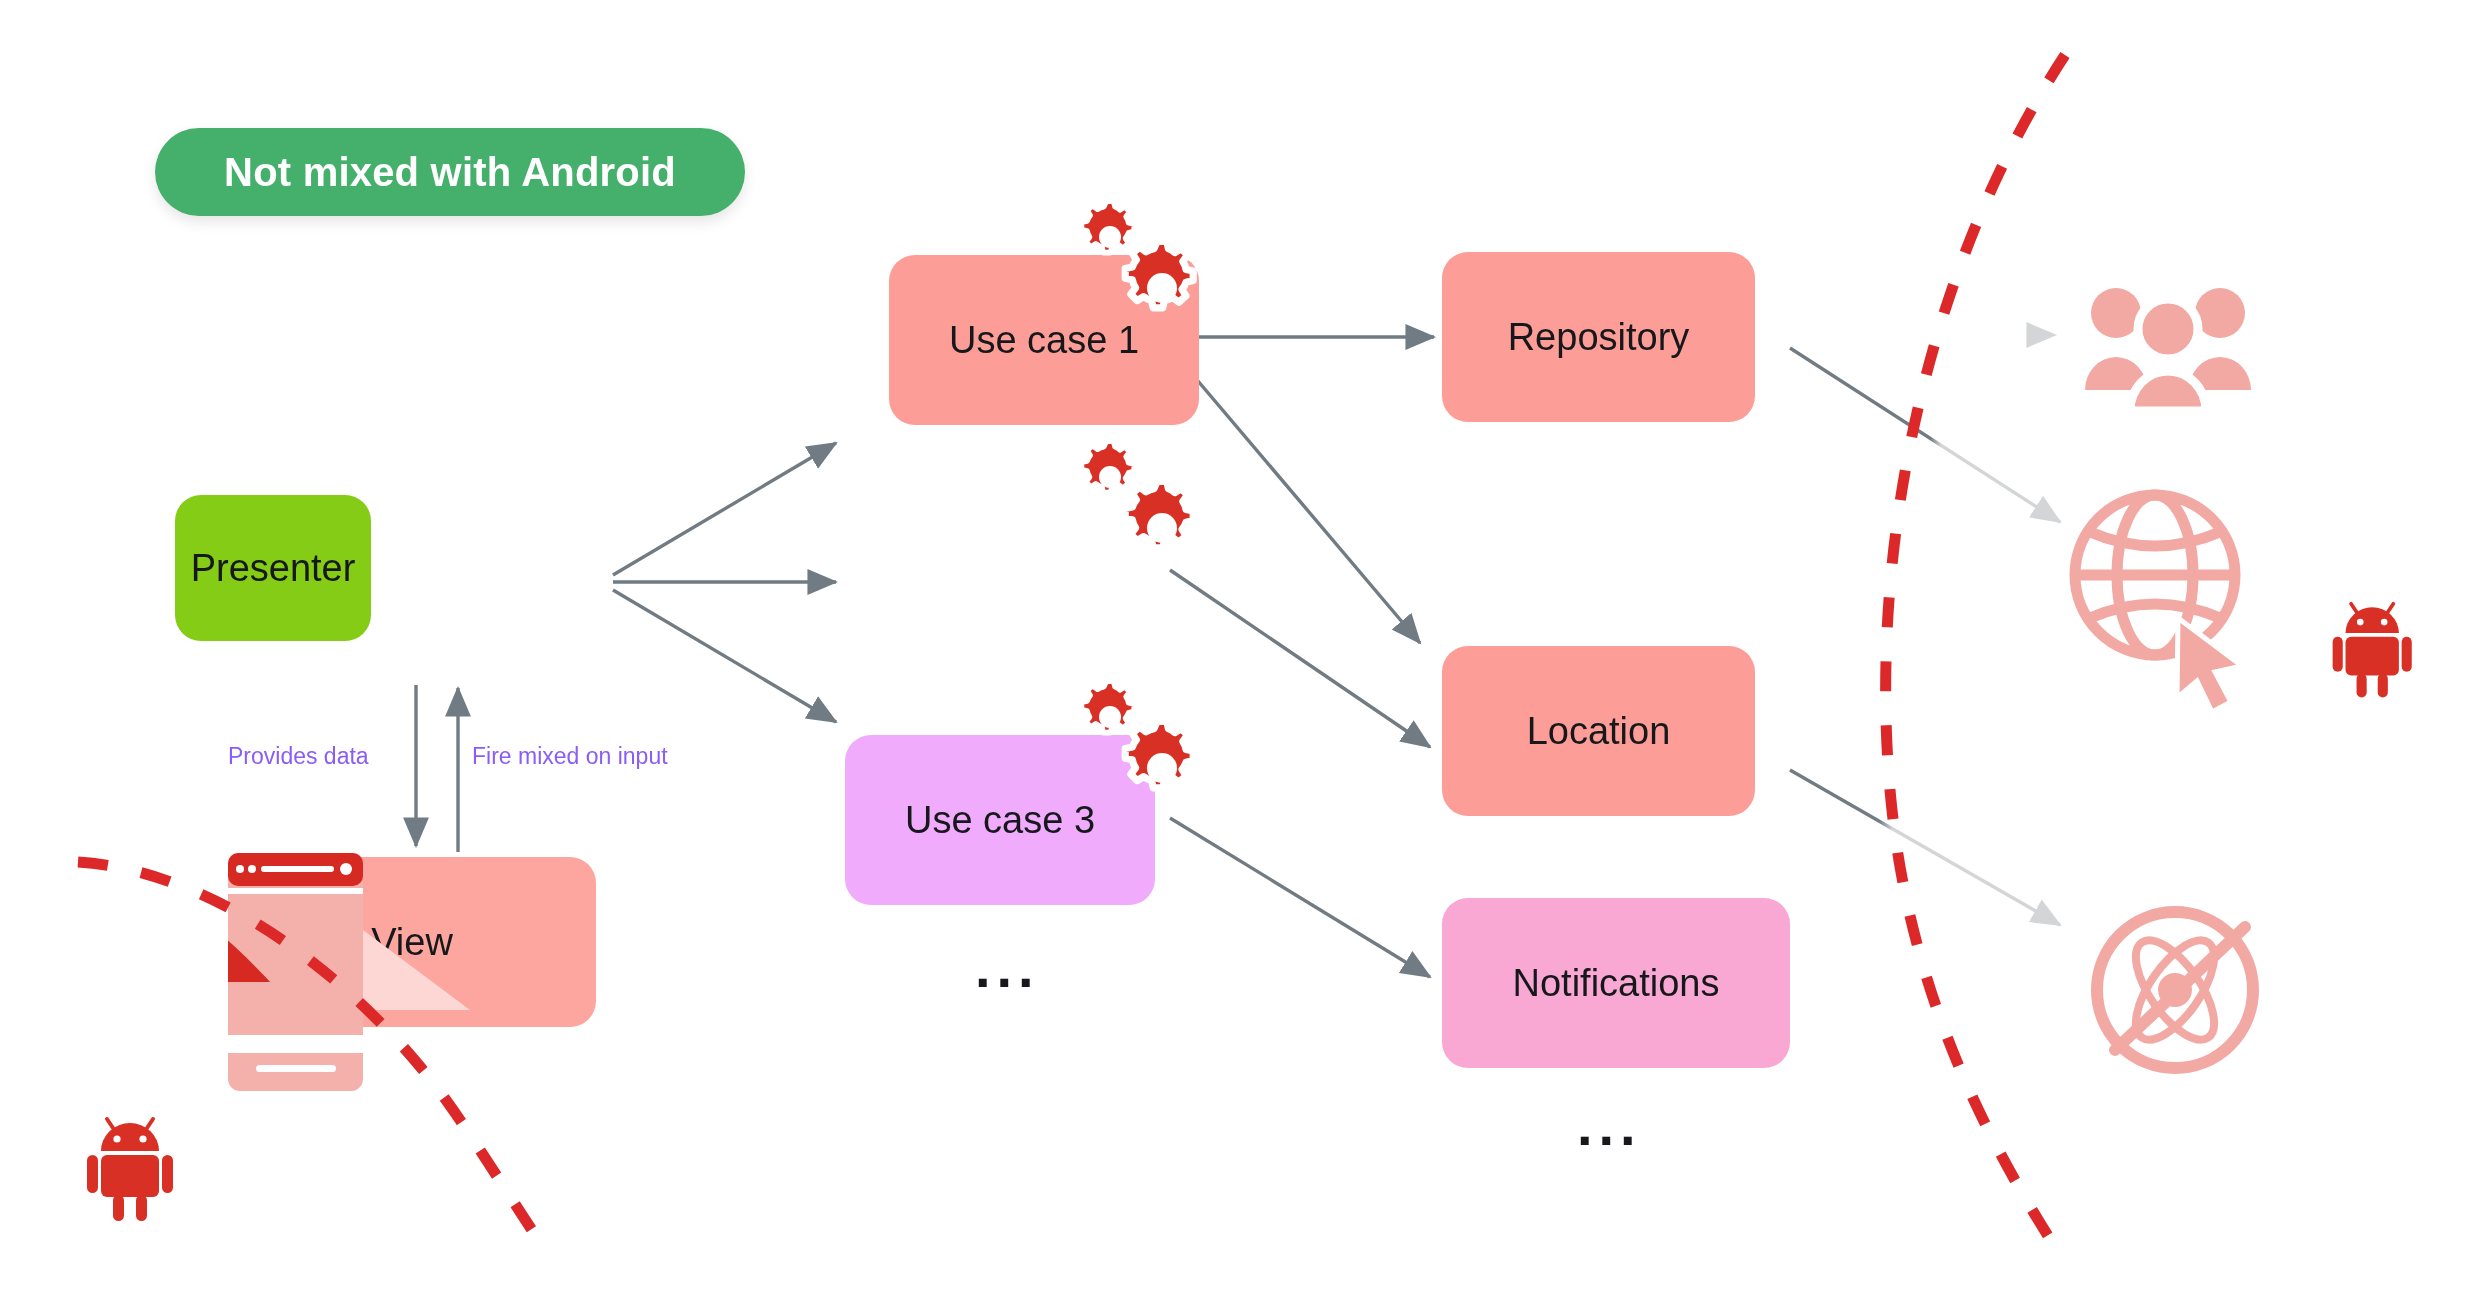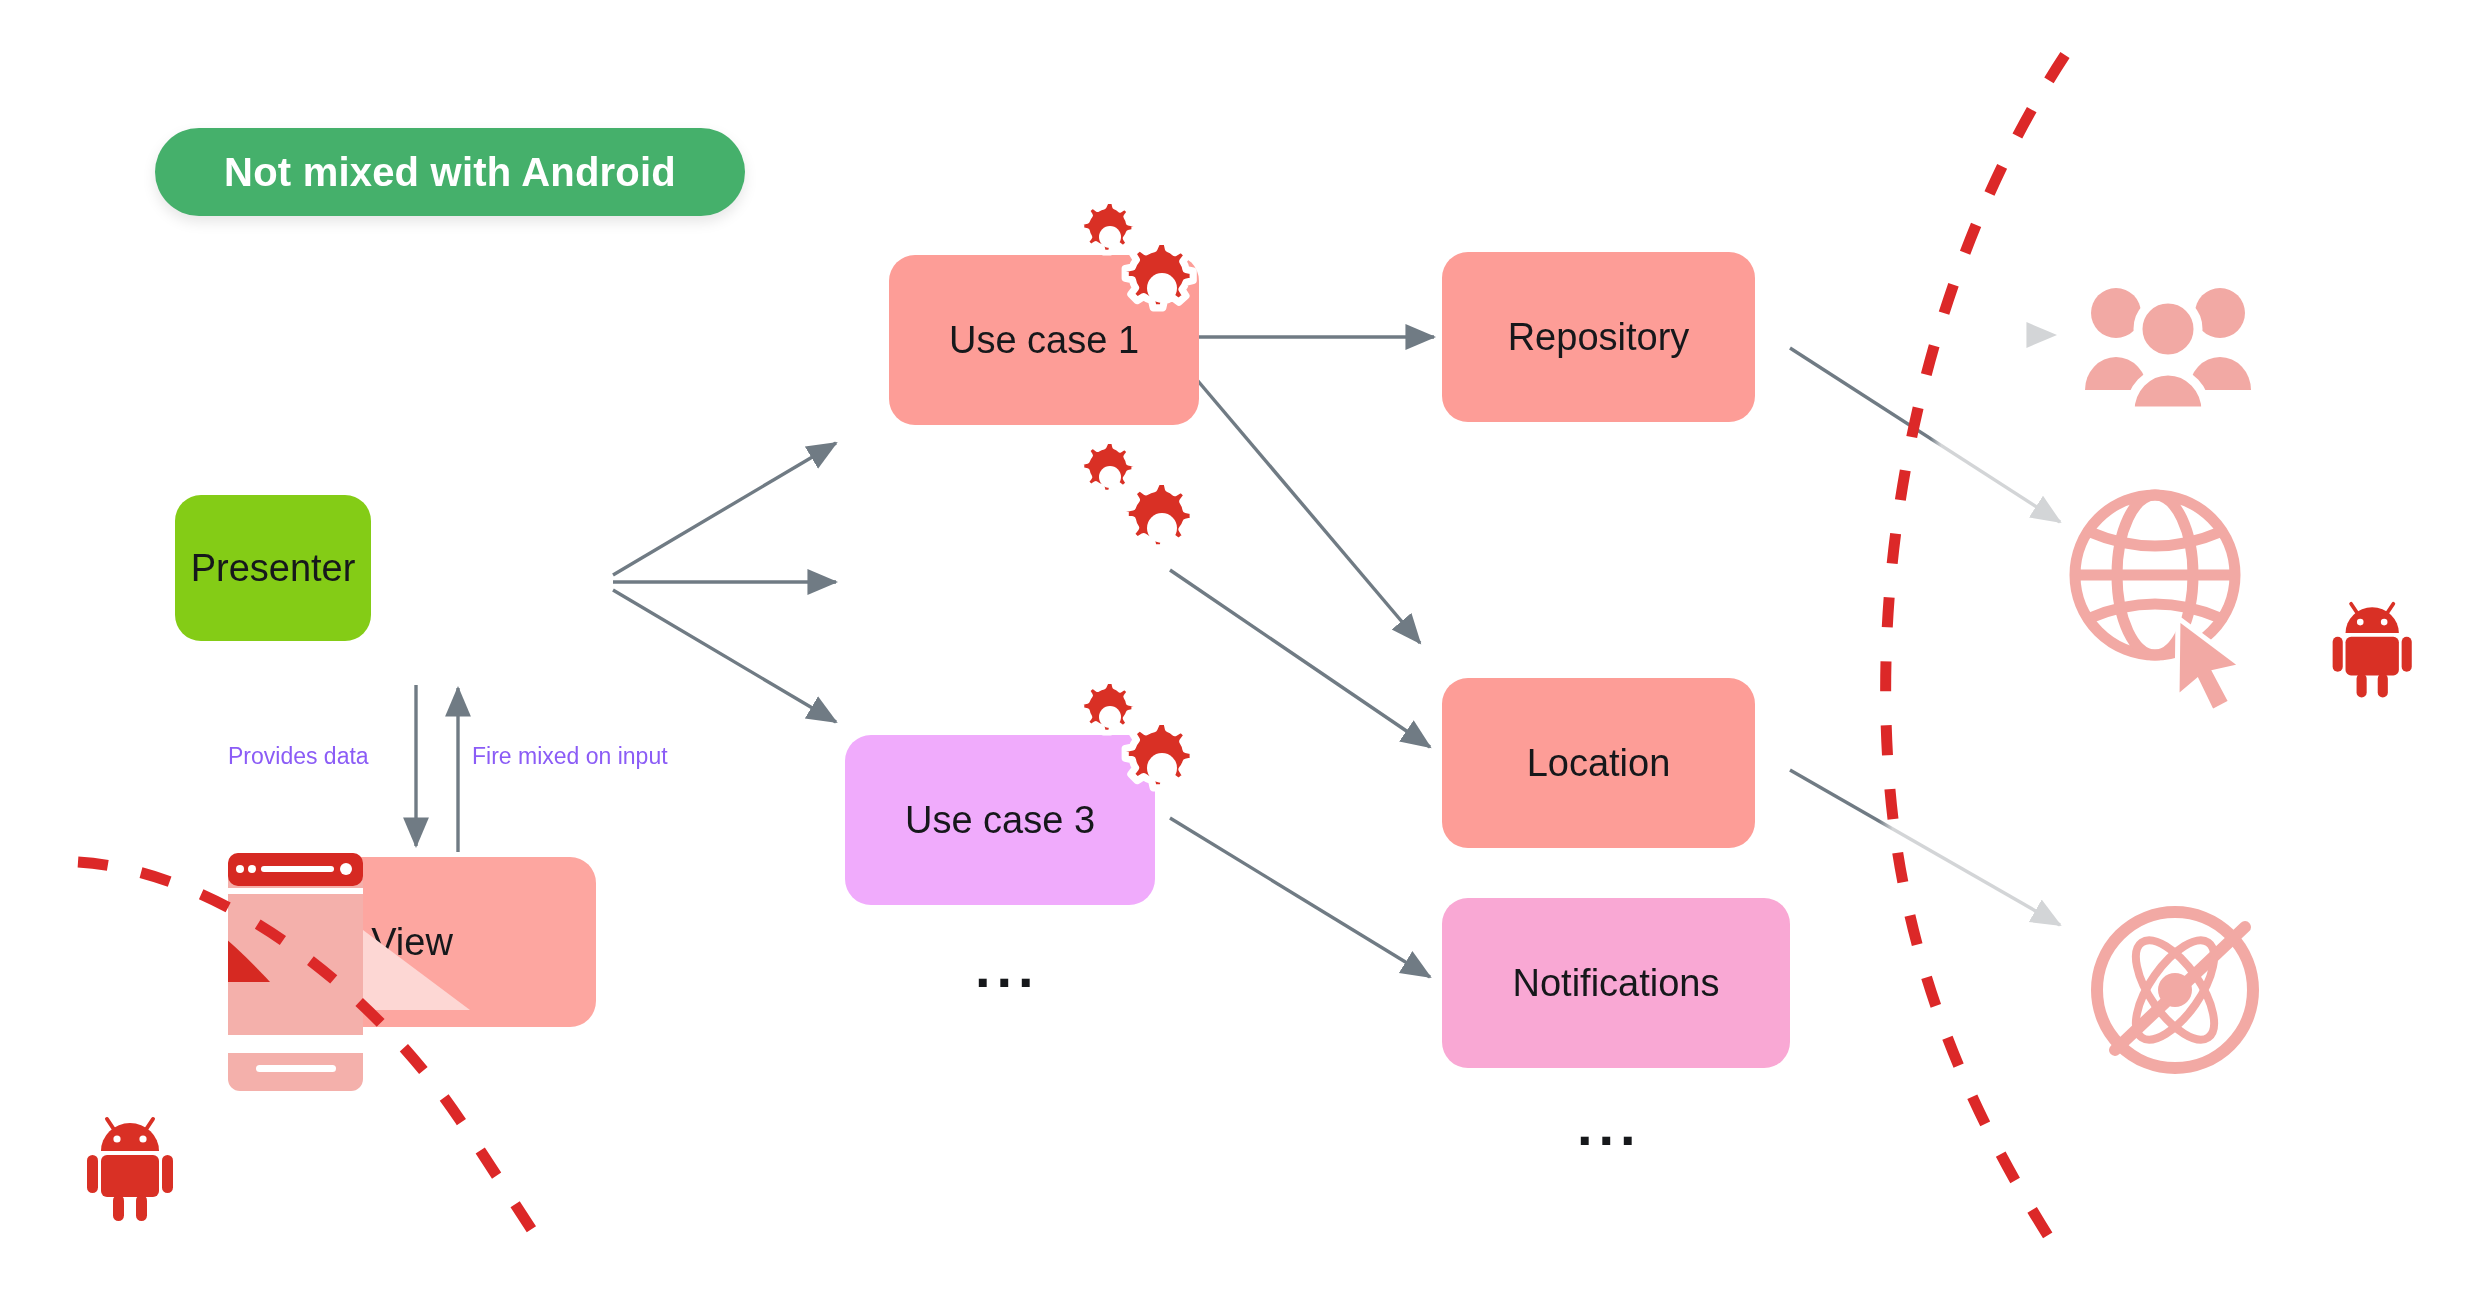--- a/index.html
+++ b/index.html
@@ -227,21 +227,21 @@
 
 
   <div class="node" style="left:845px; top:735px; width:310px; height:170px; background:#f0abfc;">
     <span>Use case 3</span>
   </div>
 
   <div class="node" style="left:1442px; top:252px; width:313px; height:170px; background:#fd9d97;">
     <span>Repository</span>
   </div>
 
-  <div class="node" style="left:1442px; top:678px; width:313px; height:170px; background:#fd9d97;">
+  <div class="node" style="left:1442px; top:646px; width:313px; height:170px; background:#fd9d97;">
     <span>Location</span>
   </div>
 
   <div class="node" style="left:1442px; top:898px; width:348px; height:170px; background:#f9a8d4;">
     <span>Notifications</span>
   </div>
 
   <div class="edge-label" style="left:228px; top:743px;">
     <span>Provides data</span>
   </div>

